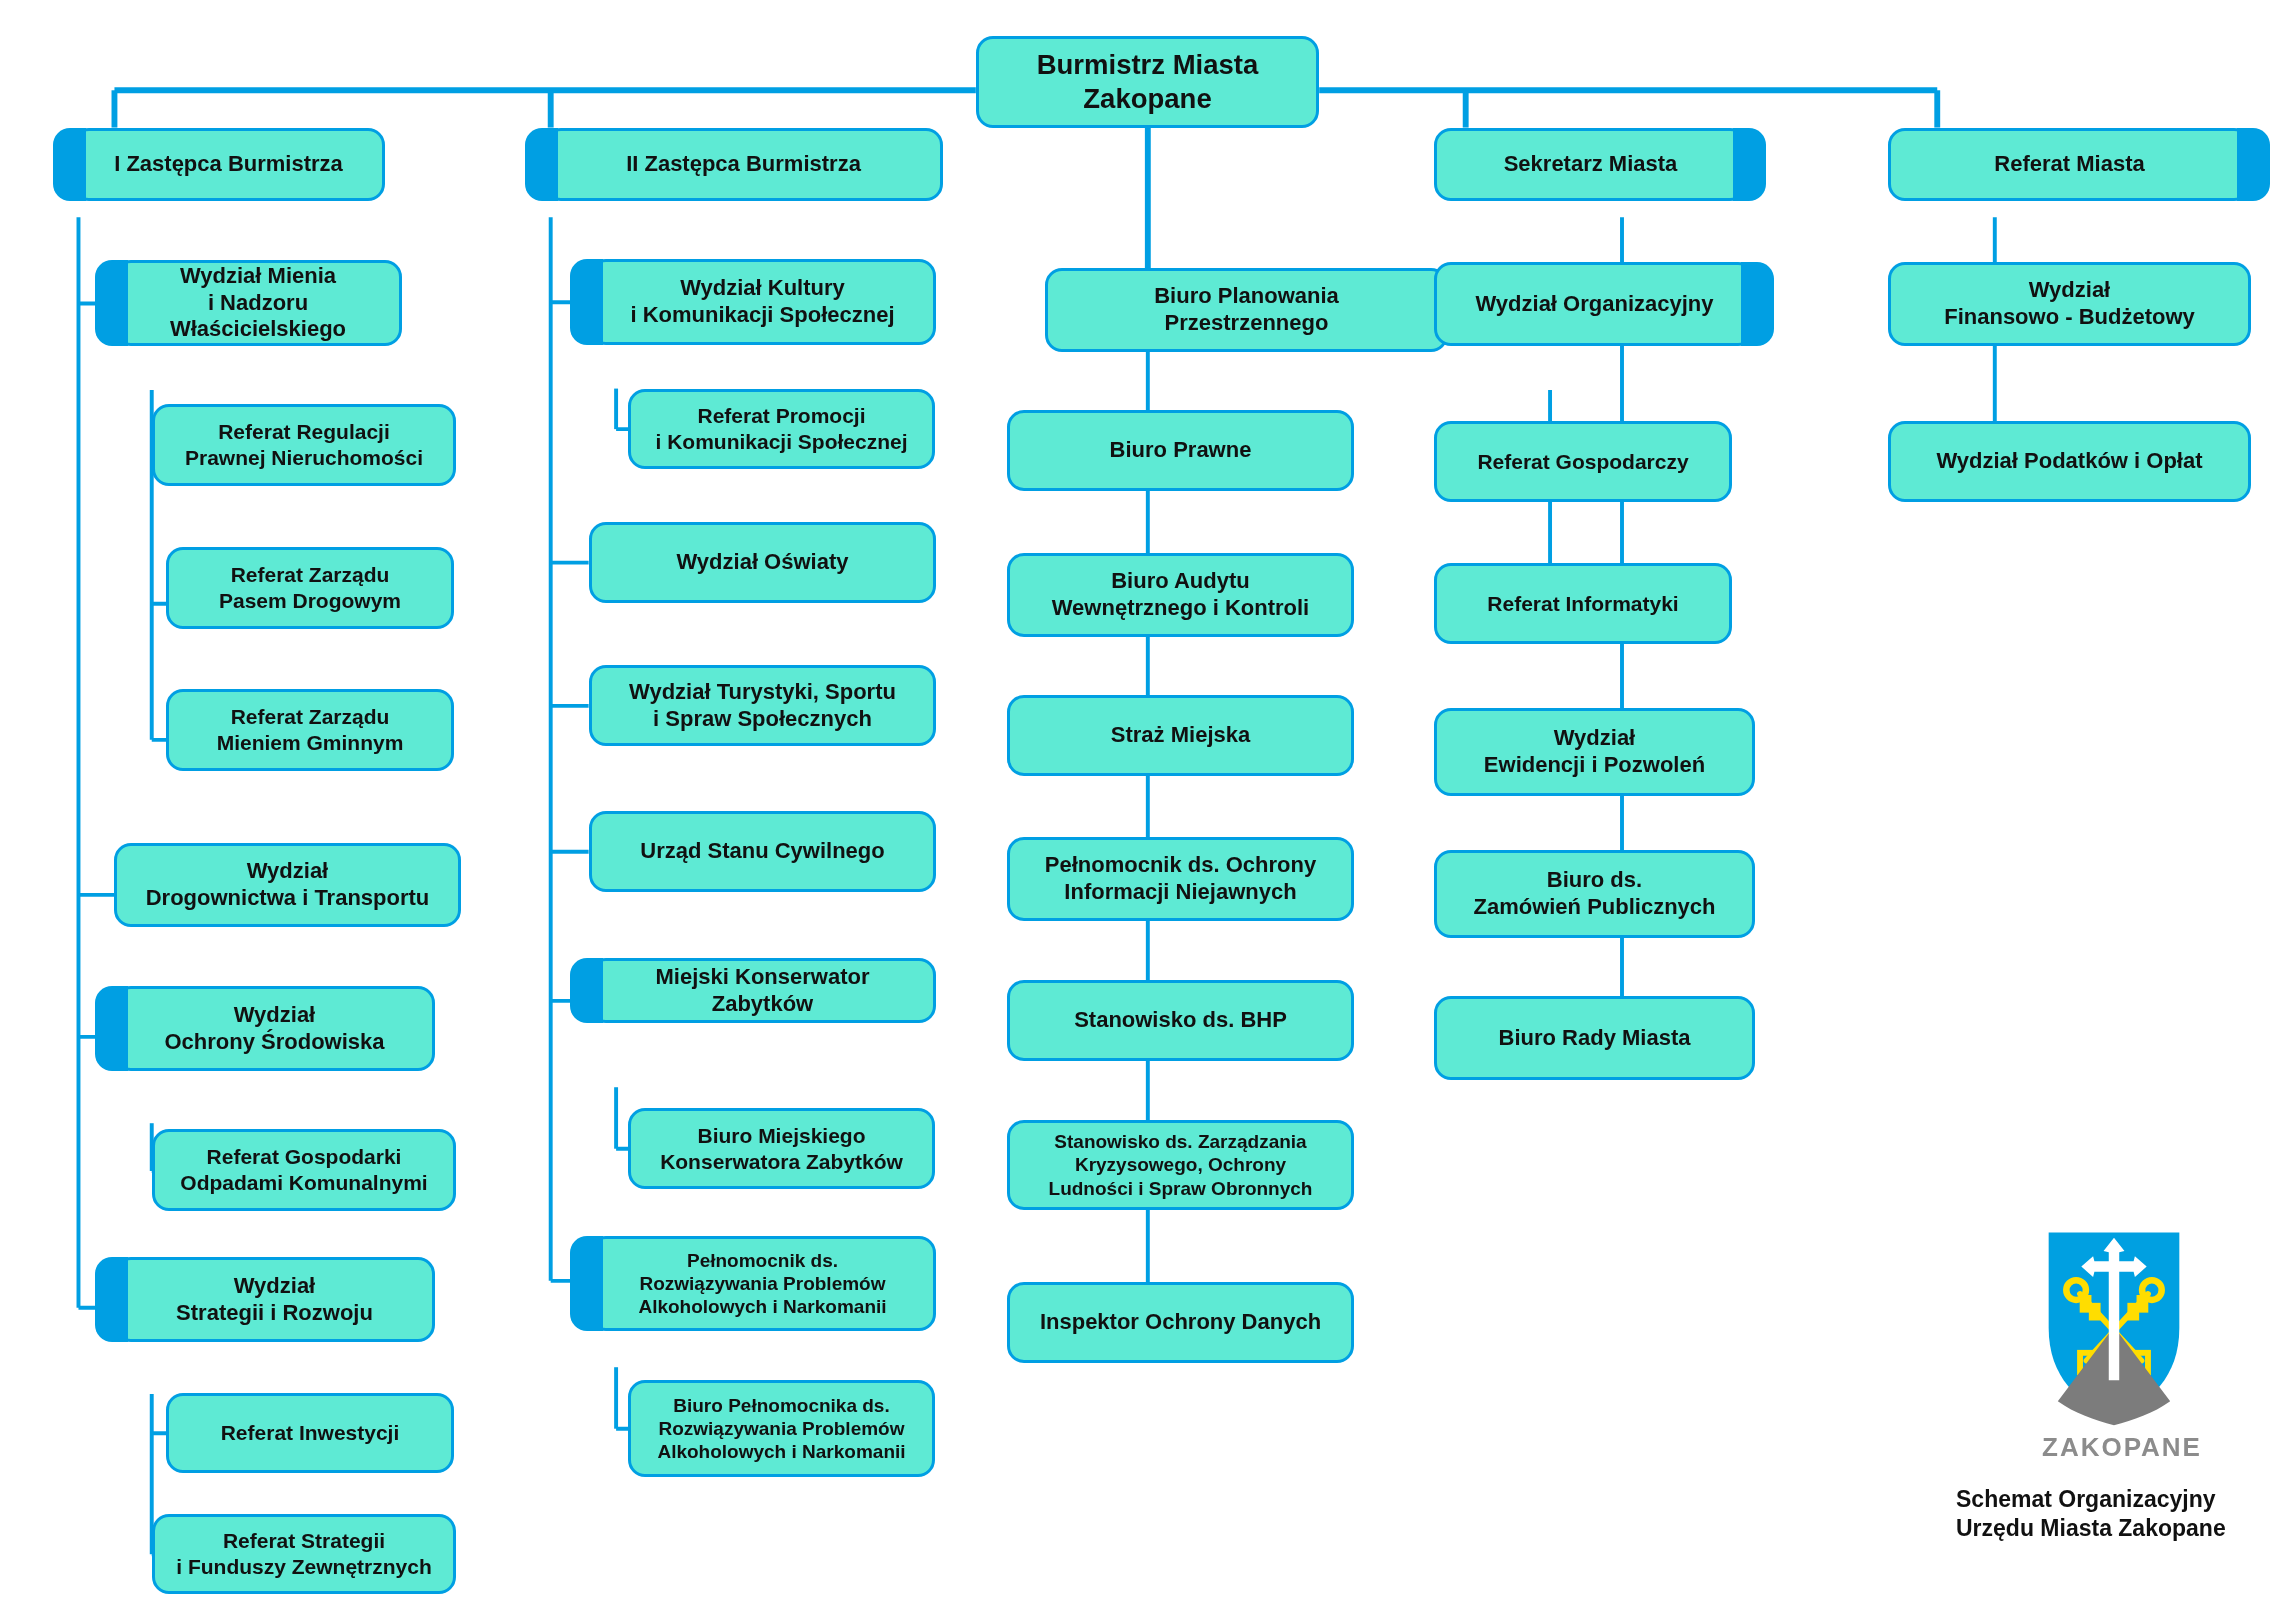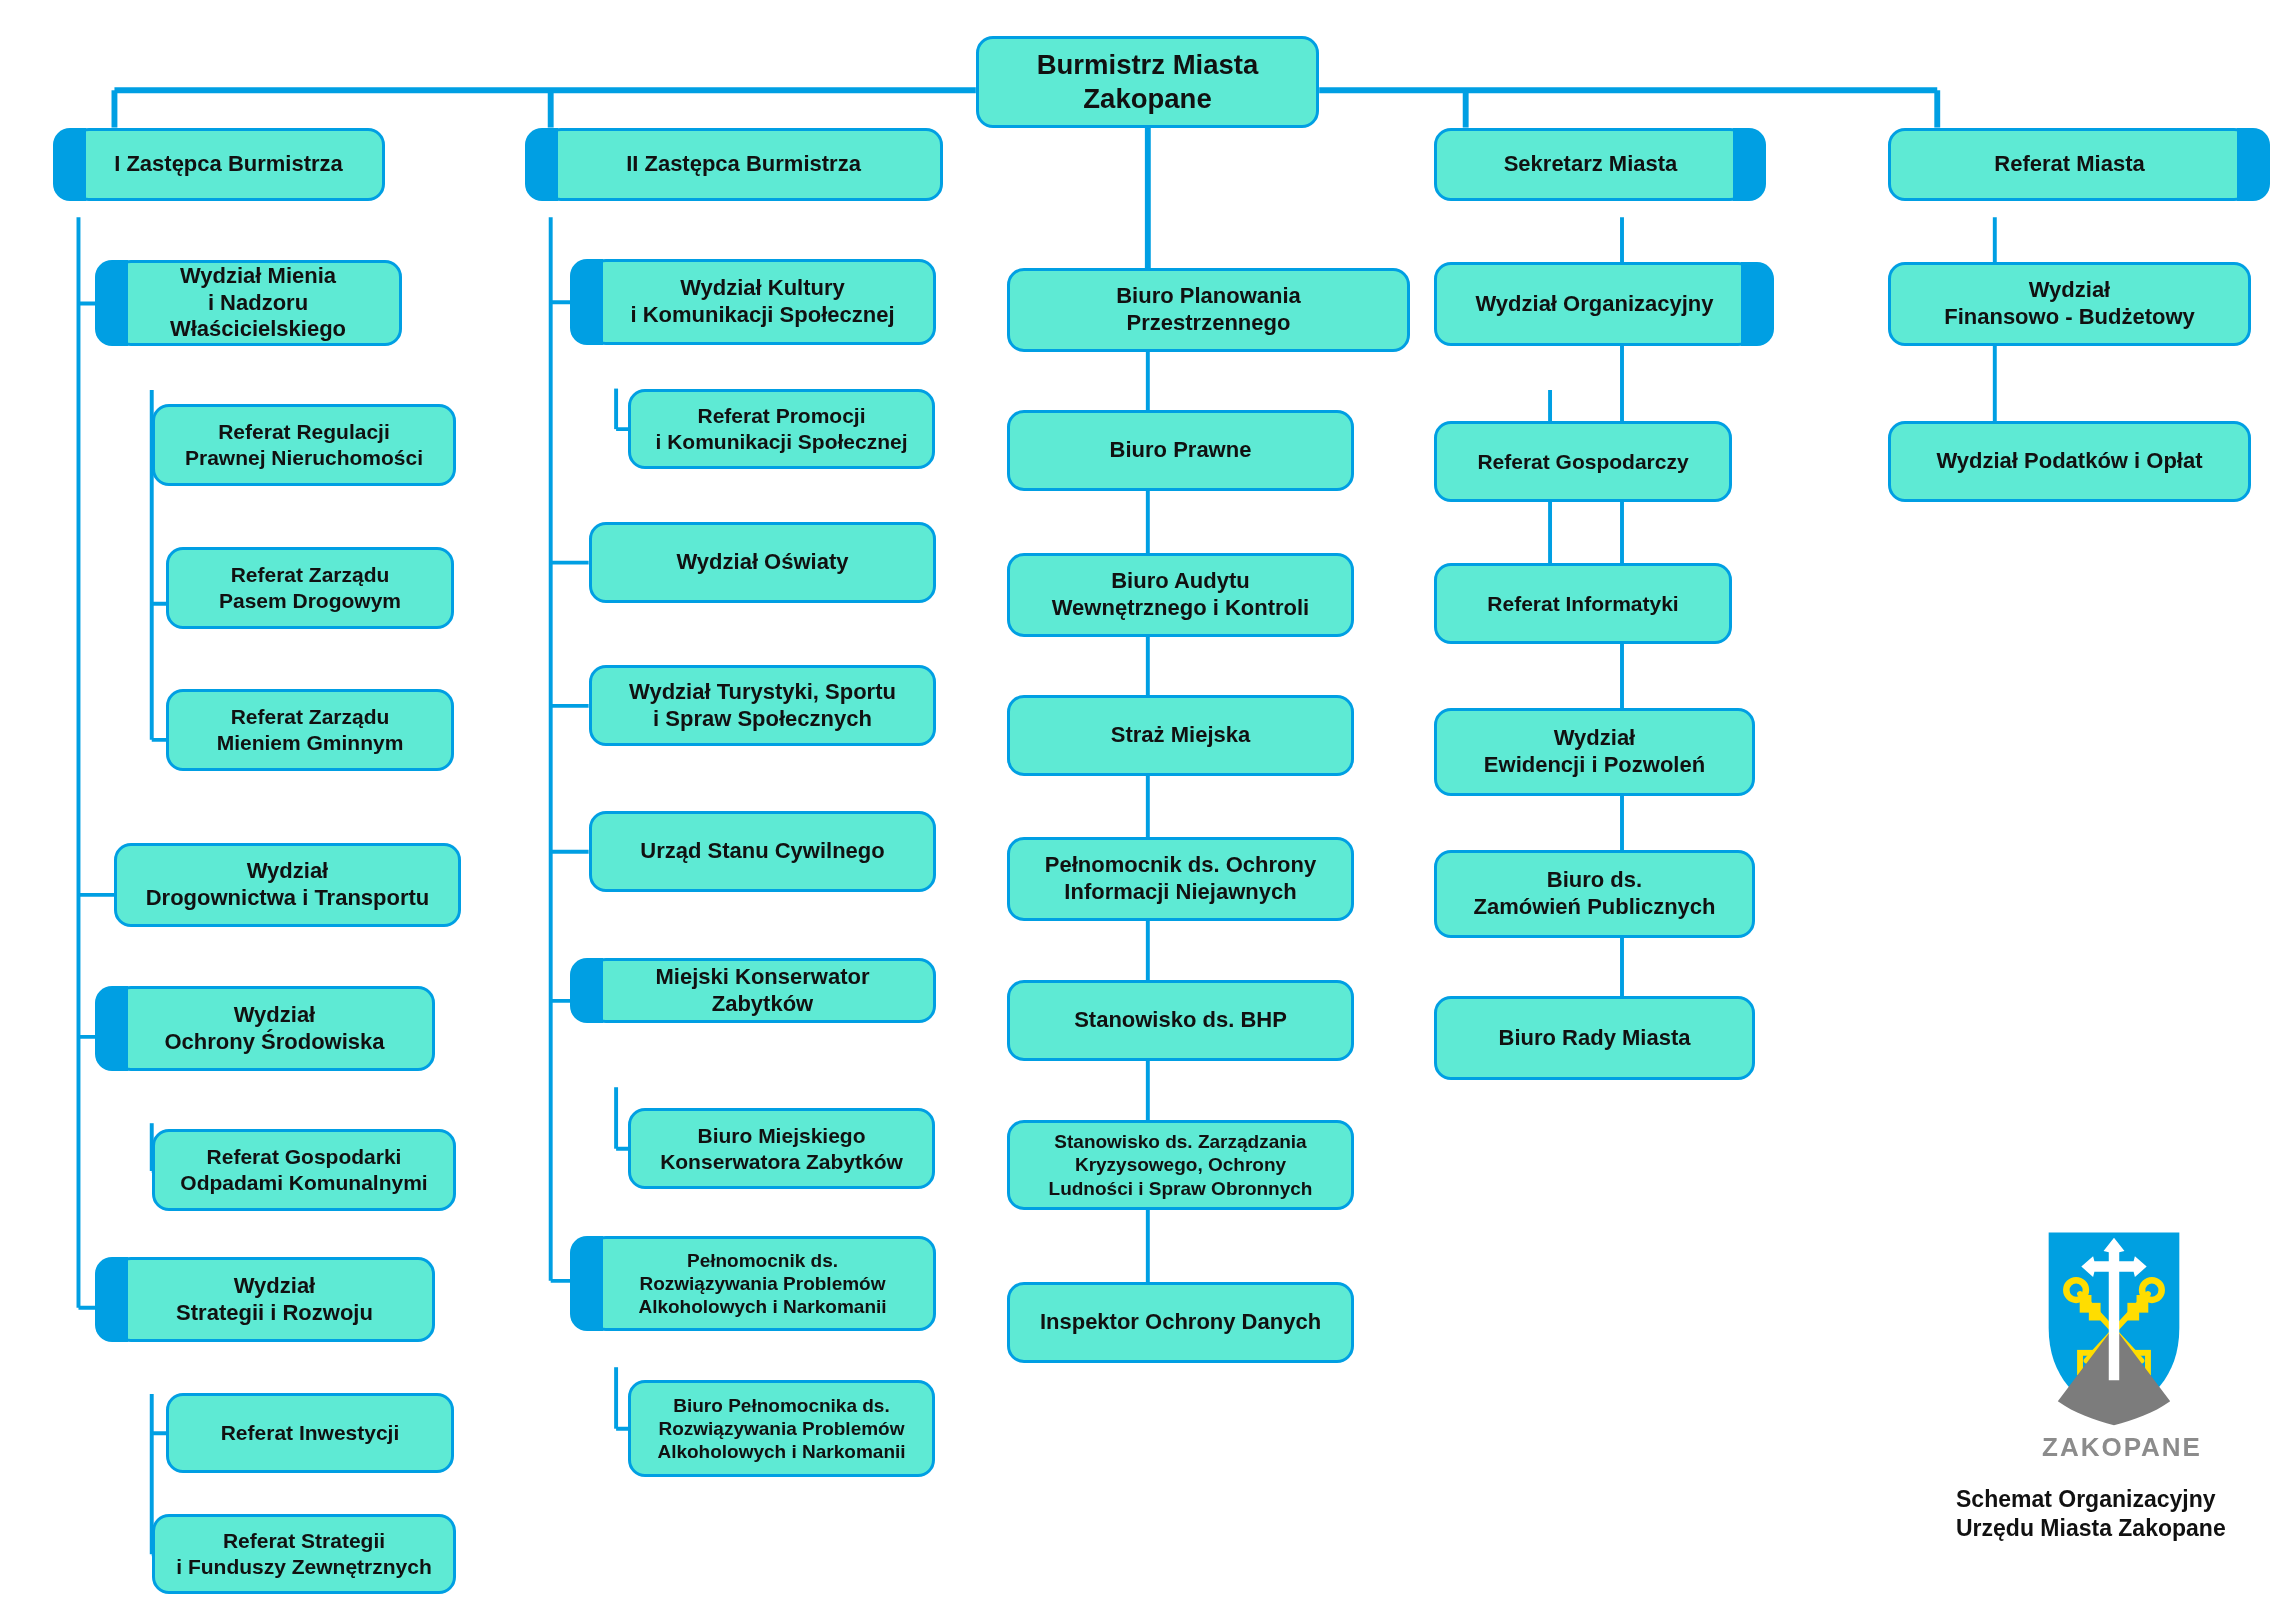--- a/index.html
+++ b/index.html
@@ -198,21 +198,21 @@
     <span class="lbl">Pełnomocnik ds.
 Rozwiązywania Problemów
 Alkoholowych i Narkomanii</span>
   </div>
   <div class="node t-small" style="left:628px;top:1380px;width:307px;height:97px;">
     <span class="lbl">Biuro Pełnomocnika ds.
 Rozwiązywania Problemów
 Alkoholowych i Narkomanii</span>
   </div>
 
-  <div class="node t-dept" style="left:1007px;top:268px;width:403px;height:84px;">
+  <div class="node t-dept" style="left:1045px;top:268px;width:403px;height:84px;">
     <span class="lbl">Biuro Planowania
 Przestrzennego</span>
   </div>
   <div class="node t-dept" style="left:1007px;top:410px;width:347px;height:81px;">
     <span class="lbl">Biuro Prawne</span>
   </div>
   <div class="node t-dept" style="left:1007px;top:553px;width:347px;height:84px;">
     <span class="lbl">Biuro Audytu
 Wewnętrznego i Kontroli</span>
   </div>

